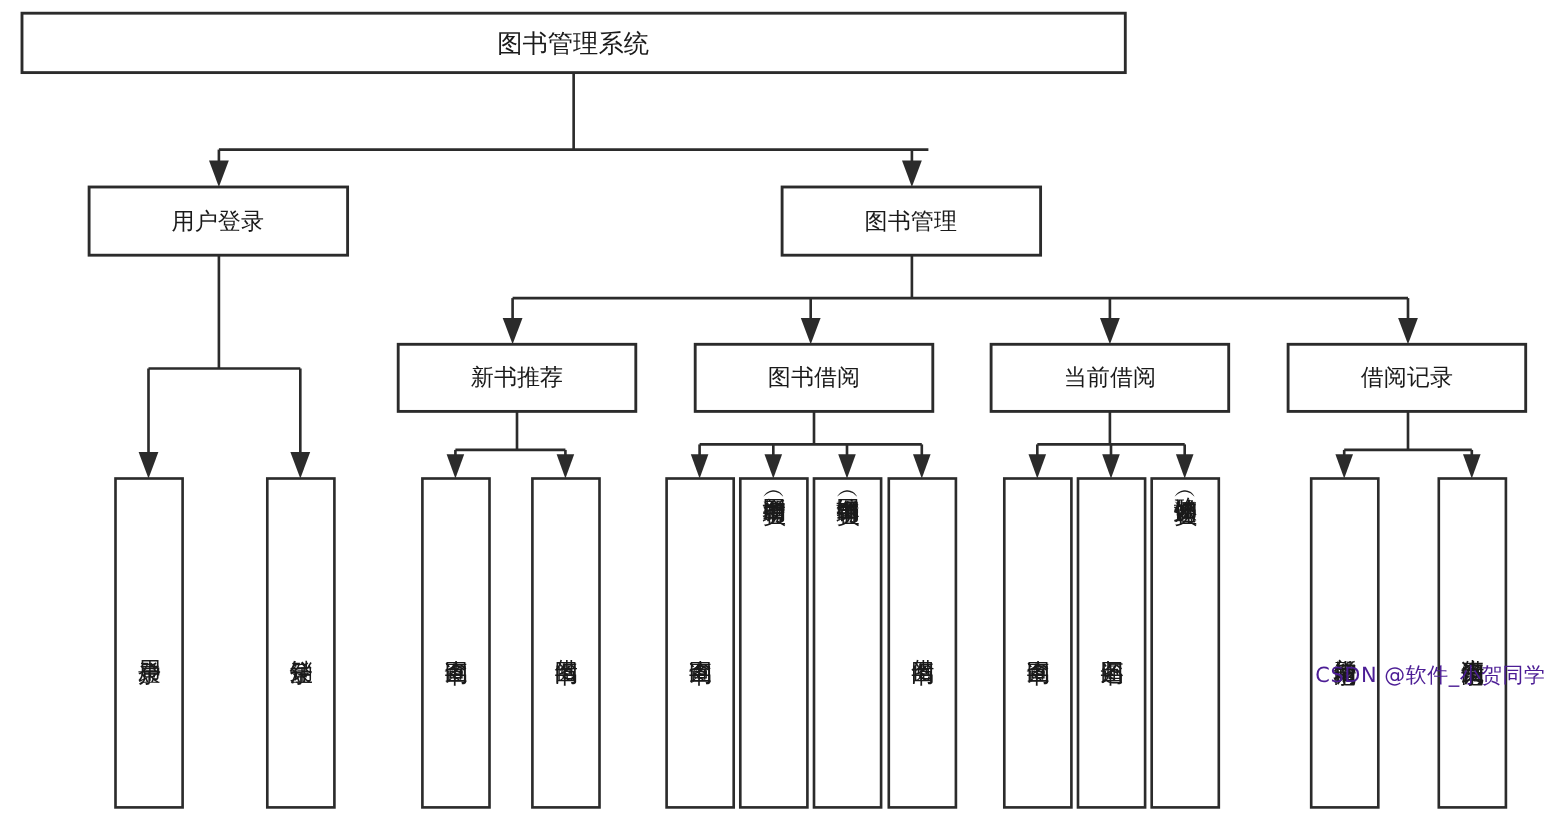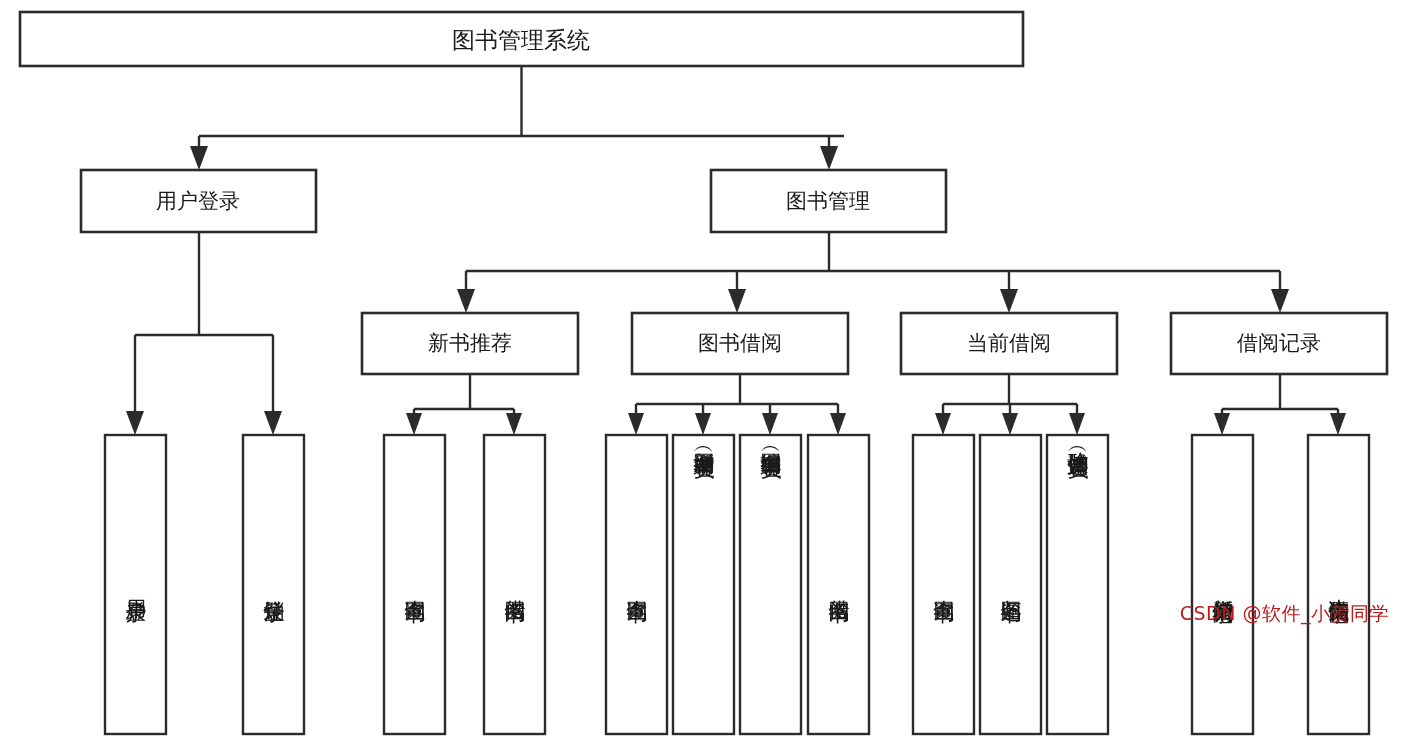--- a/index.html
+++ b/index.html
@@ -66,25 +66,25 @@
     font-family: "DejaVu Sans", "Liberation Sans", sans-serif;
     font-size: 21px;
     line-height: 1.18;
     color: #1a1a1a;
     letter-spacing: 1px;
     white-space: nowrap;
     text-align: center;
   }
   .watermark {
     position: absolute;
-    right: 16px;
+    right: 0;
     bottom: 6px;
     font-family: "DejaVu Sans", "Liberation Sans", sans-serif;
     font-size: 19px;
-    color: #b91c1c;
+    color: #4c1d95;
     white-space: nowrap;
     letter-spacing: 0.5px;
   }
 </style>
 </head>
 <body>
 
 <div id="diagram-root">
 
   <svg class="diagram" viewBox="0 0 1405 747" xmlns="http://www.w3.org/2000/svg">

